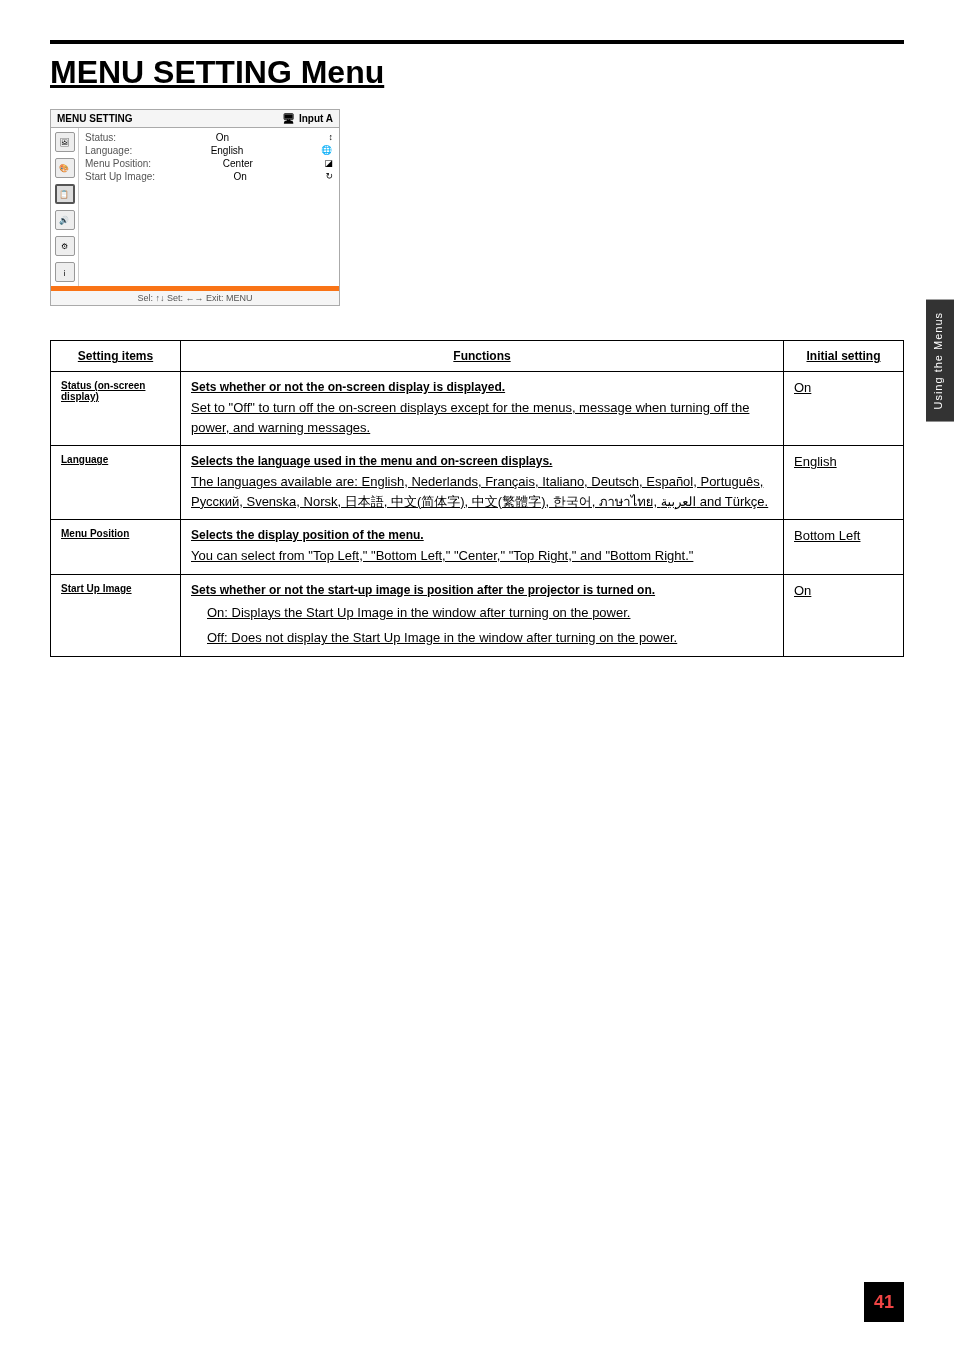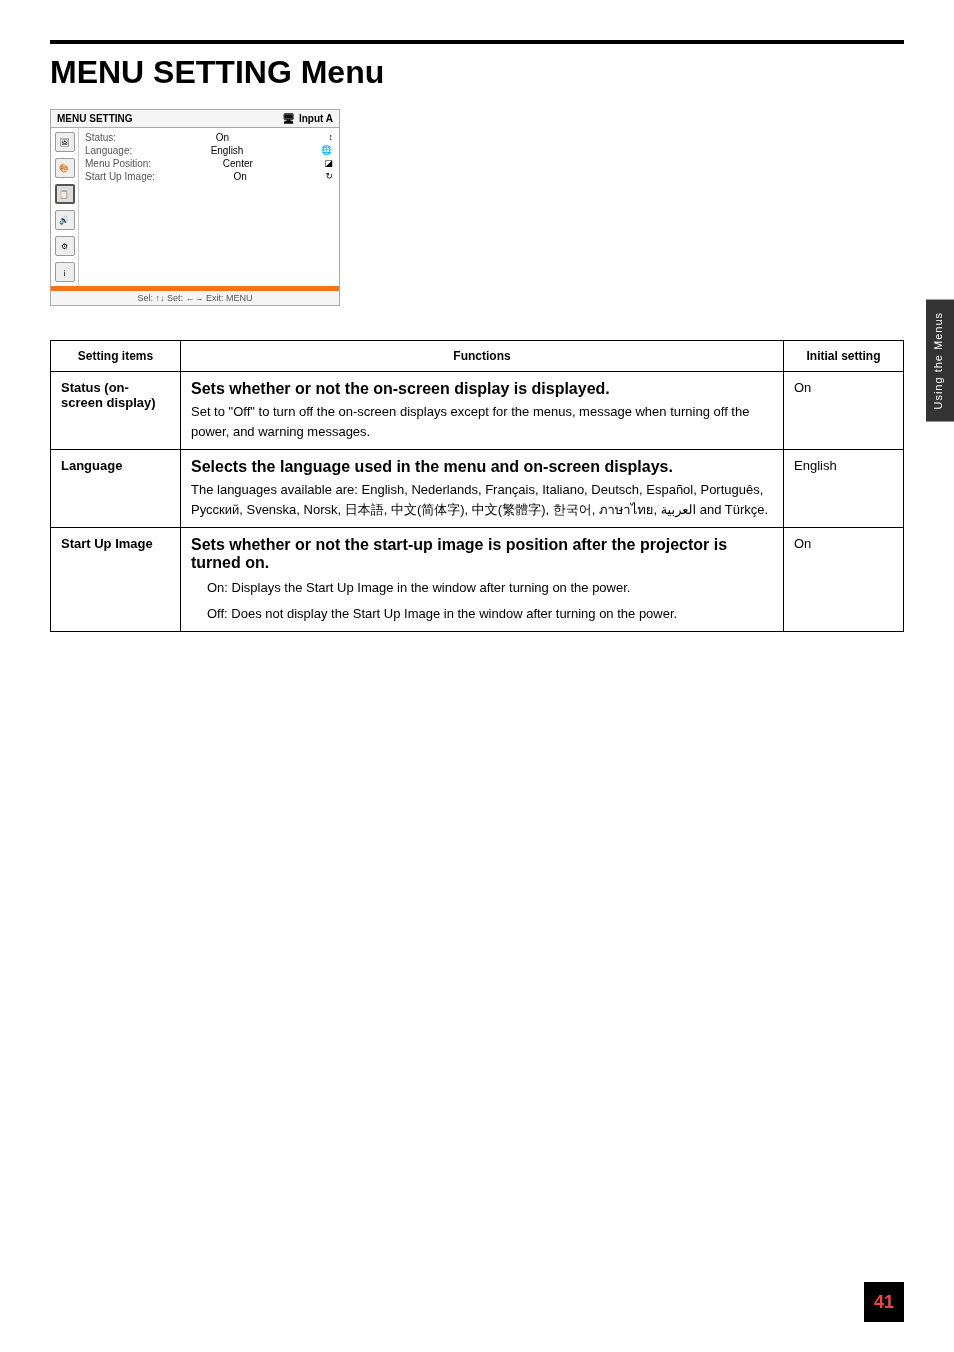--- a/index.html
+++ b/index.html
@@ -9,20 +9,21 @@
       font-size: 14px;
       color: #000;
       width: 954px;
       min-height: 1352px;
       position: relative;
     }
 
     .page-wrapper {
       padding: 40px 50px 40px 50px;
       max-width: 954px;
+      text-decoration: underline;
     }
 
     
     .sidebar-tab {
       position: absolute;
       right: 0;
       top: 300px;
       width: 28px;
       background: #333;
       color: #fff;
@@ -158,31 +159,31 @@
     }
     .settings-table thead th:first-child {
       width: 130px;
     }
     .settings-table thead th:last-child {
       width: 120px;
       text-align: center;
     }
     .settings-table tbody td:first-child {
       font-weight: bold;
-      font-size: 13px;
+      font-size: 10px;
       width: 130px;
     }
     .settings-table tbody td:last-child {
       width: 120px;
       font-size: 13px;
     }
     .settings-table .func-title {
       font-weight: bold;
       margin-bottom: 4px;
-      font-size: 16px;
+      font-size: 12px;
     }
     .settings-table .func-body {
       font-size: 13px;
       line-height: 1.5;
     }
     .settings-table .func-body .indent {
       margin-left: 16px;
       margin-top: 6px;
     }
   </style>
@@ -262,20 +263,28 @@
 
       <tr>
         <td>Language</td>
         <td>
           <div class="func-title">Selects the language used in the menu and on-screen displays.</div>
           <div class="func-body">The languages available are: English, Nederlands, Français, Italiano, Deutsch, Español, Português, Русский, Svenska, Norsk, 日本語, 中文(简体字), 中文(繁體字), 한국어, ภาษาไทย, العربية and Türkçe.</div>
         </td>
         <td>English</td>
       </tr>
 
+      <tr>
+        <td>Menu Position</td>
+        <td>
+          <div class="func-title">Selects the display position of the menu.</div>
+          <div class="func-body">You can select  from "Top Left," "Bottom Left," "Center," "Top Right," and "Bottom Right."</div>
+        </td>
+        <td>Bottom Left</td>
+      </tr>
 
       <tr>
         <td>Start Up Image</td>
         <td>
           <div class="func-title">Sets whether or not the start-up image is position after the projector is turned on.</div>
           <div class="func-body">
             <div class="indent">On: Displays the Start Up Image in the window after turning on the power.</div>
             <div class="indent">Off: Does not display the Start Up Image in the window after turning on the power.</div>
           </div>
         </td>

